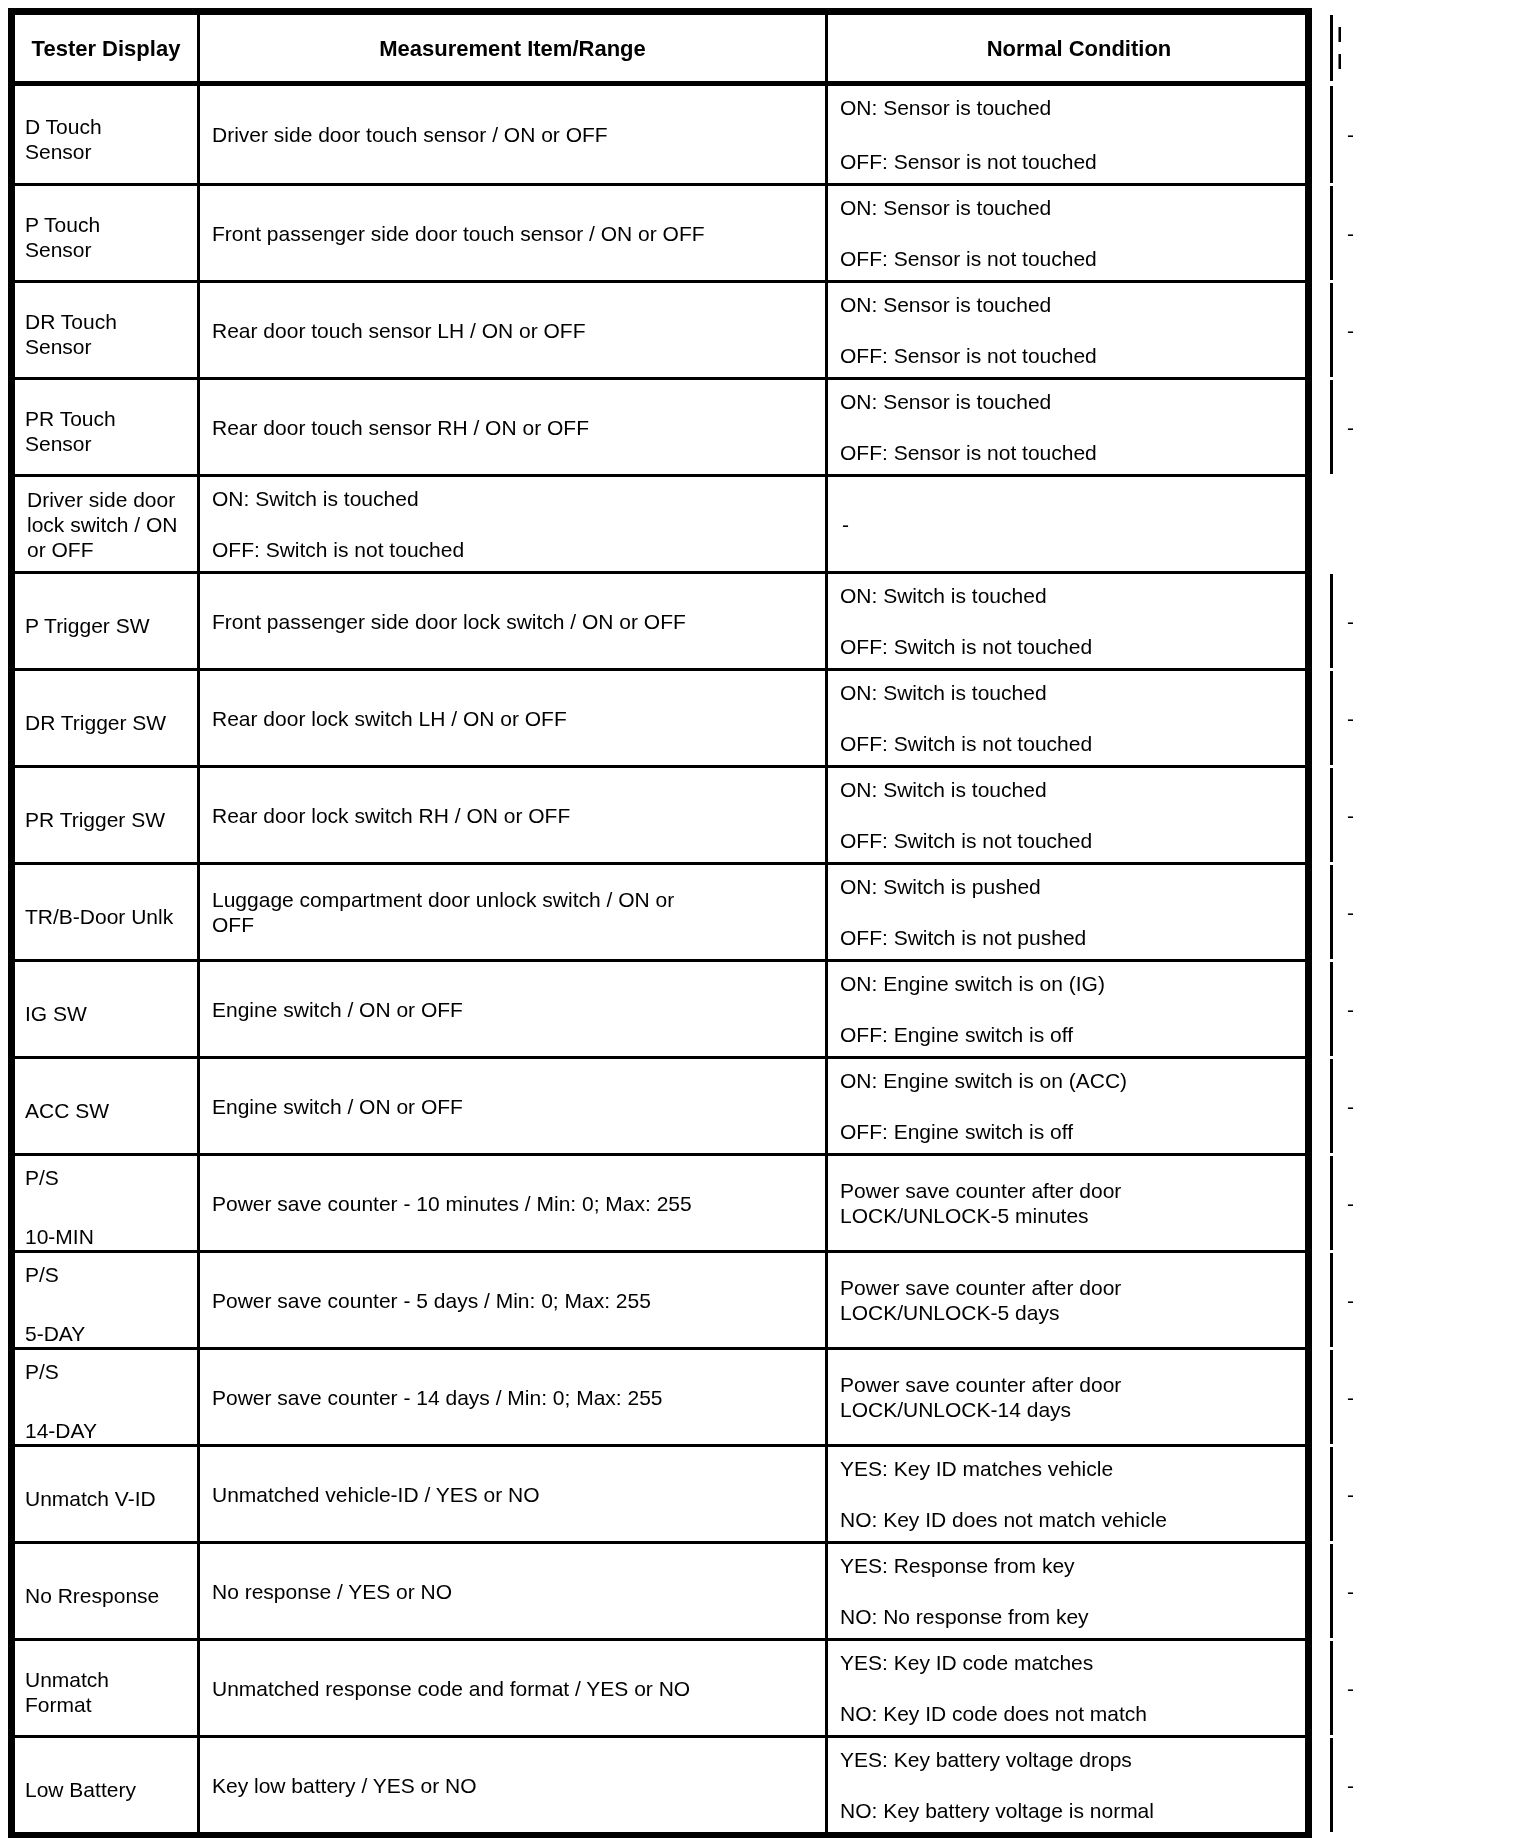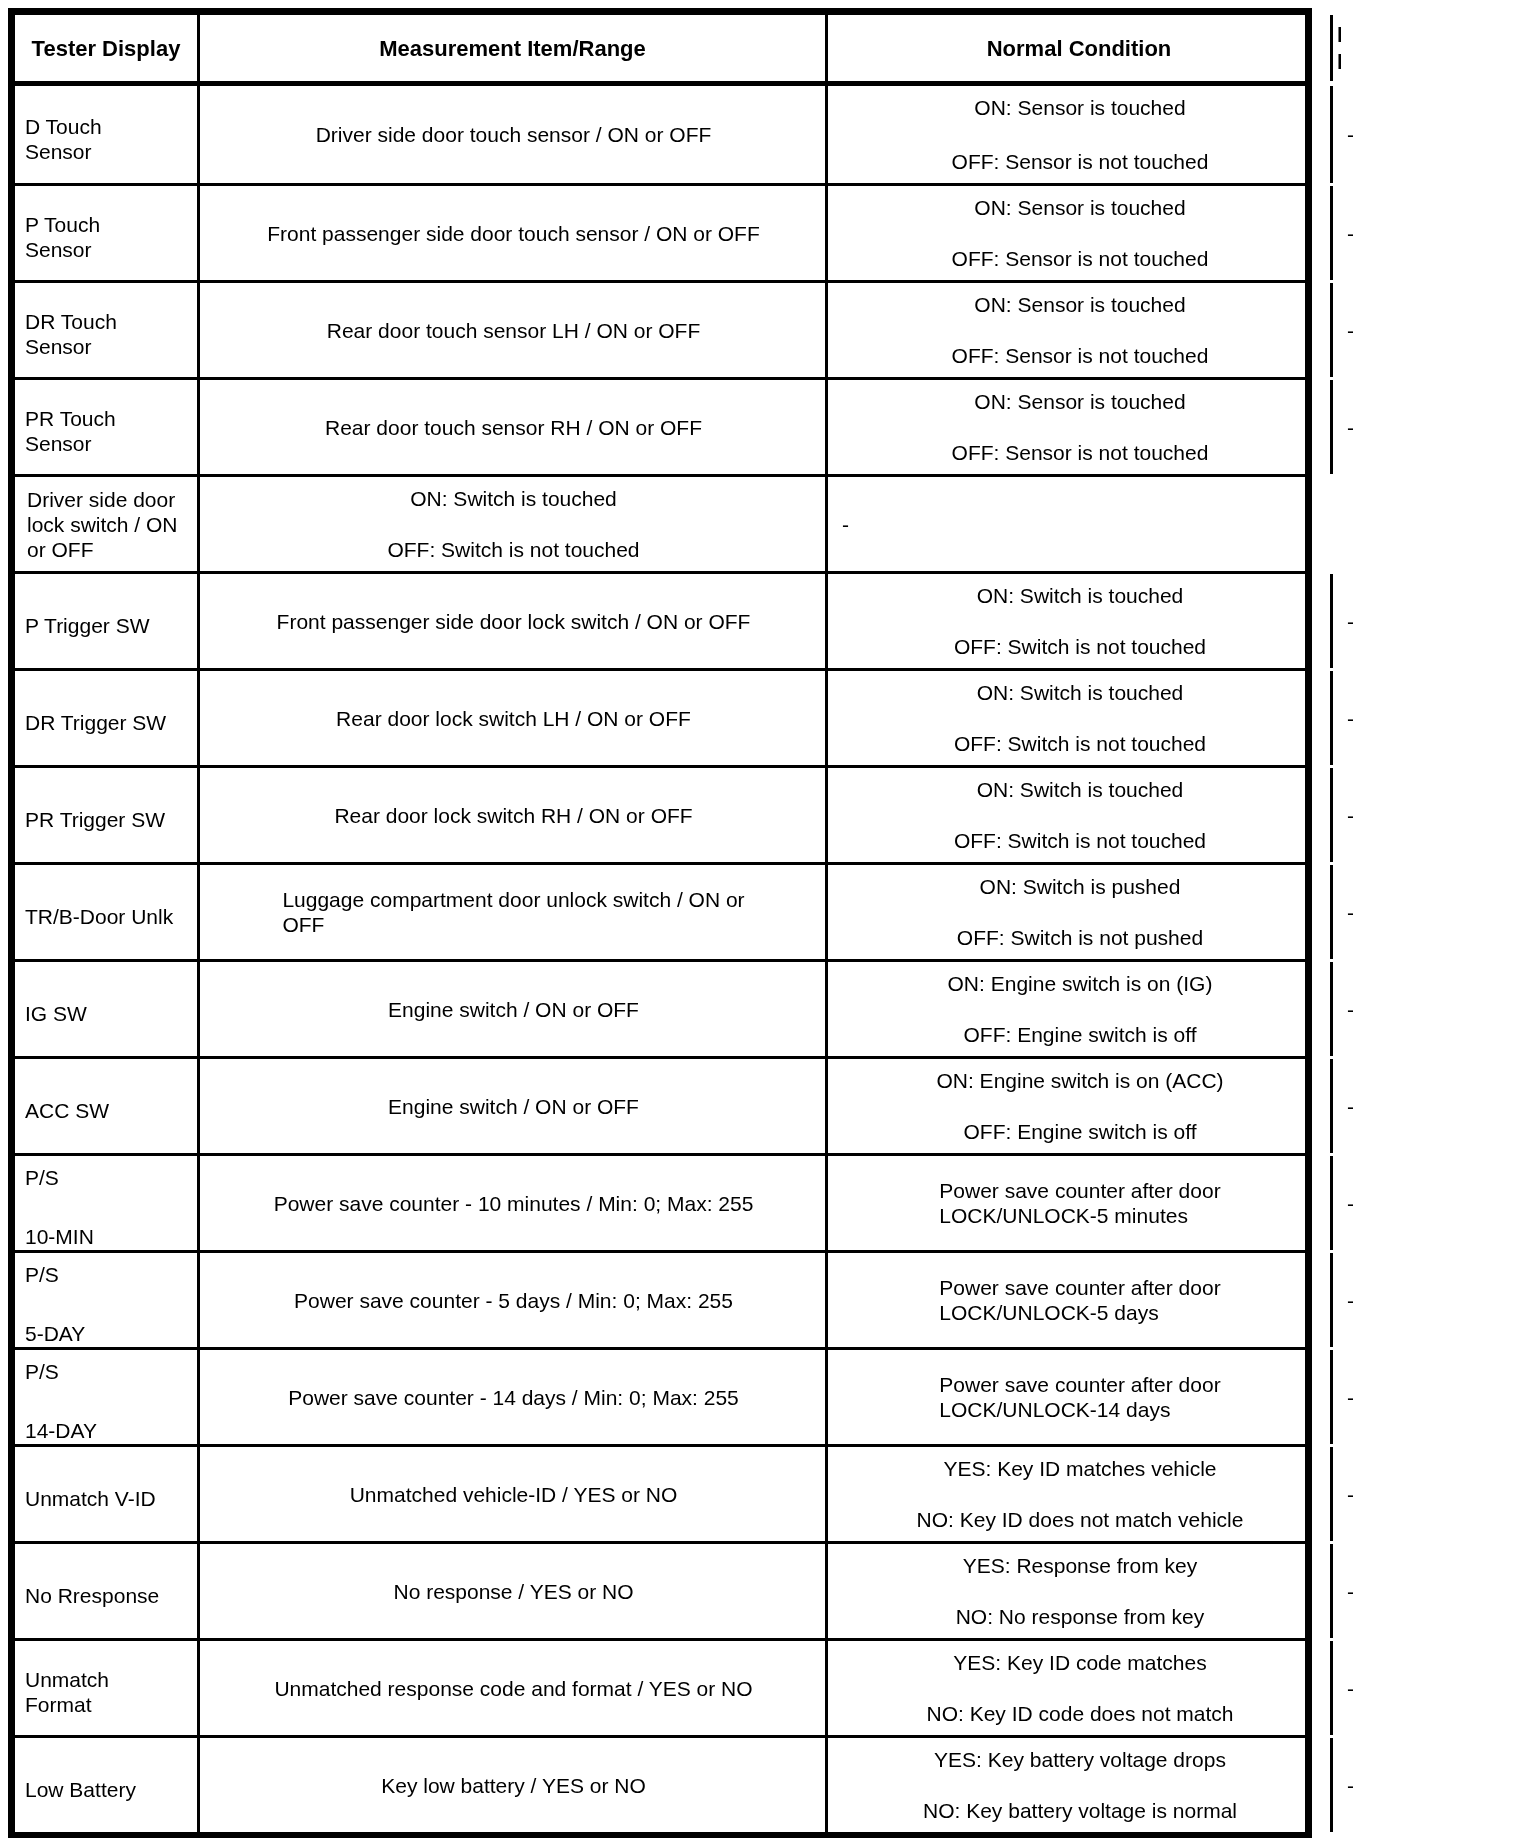--- a/index.html
+++ b/index.html
@@ -37,22 +37,22 @@
     line-height: 25px;
     overflow: hidden;
   }
   .cell:last-child { border-right: none; }
 
   
   .cell.single { justify-content: center; }
   .cell.multi  { justify-content: space-between; }
 
   .col-display   { padding: 9px 8px 1px 10px; }
-  .col-item      { padding: 9px 10px 9px 12px; align-items: center; }
-  .col-condition { padding: 9px 10px 9px 12px; align-items: center; }
+  .col-item      { padding: 9px 10px 9px 12px; }
+  .col-condition { padding: 9px 10px 9px 12px; }
   .col-note      { padding: 9px 6px 9px 14px; }
 
   .header-row .cell {
     justify-content: center;
     text-align: center;
     font-weight: bold;
     font-size: 22px;
     line-height: 27px;
     padding: 6px 4px;
   }

